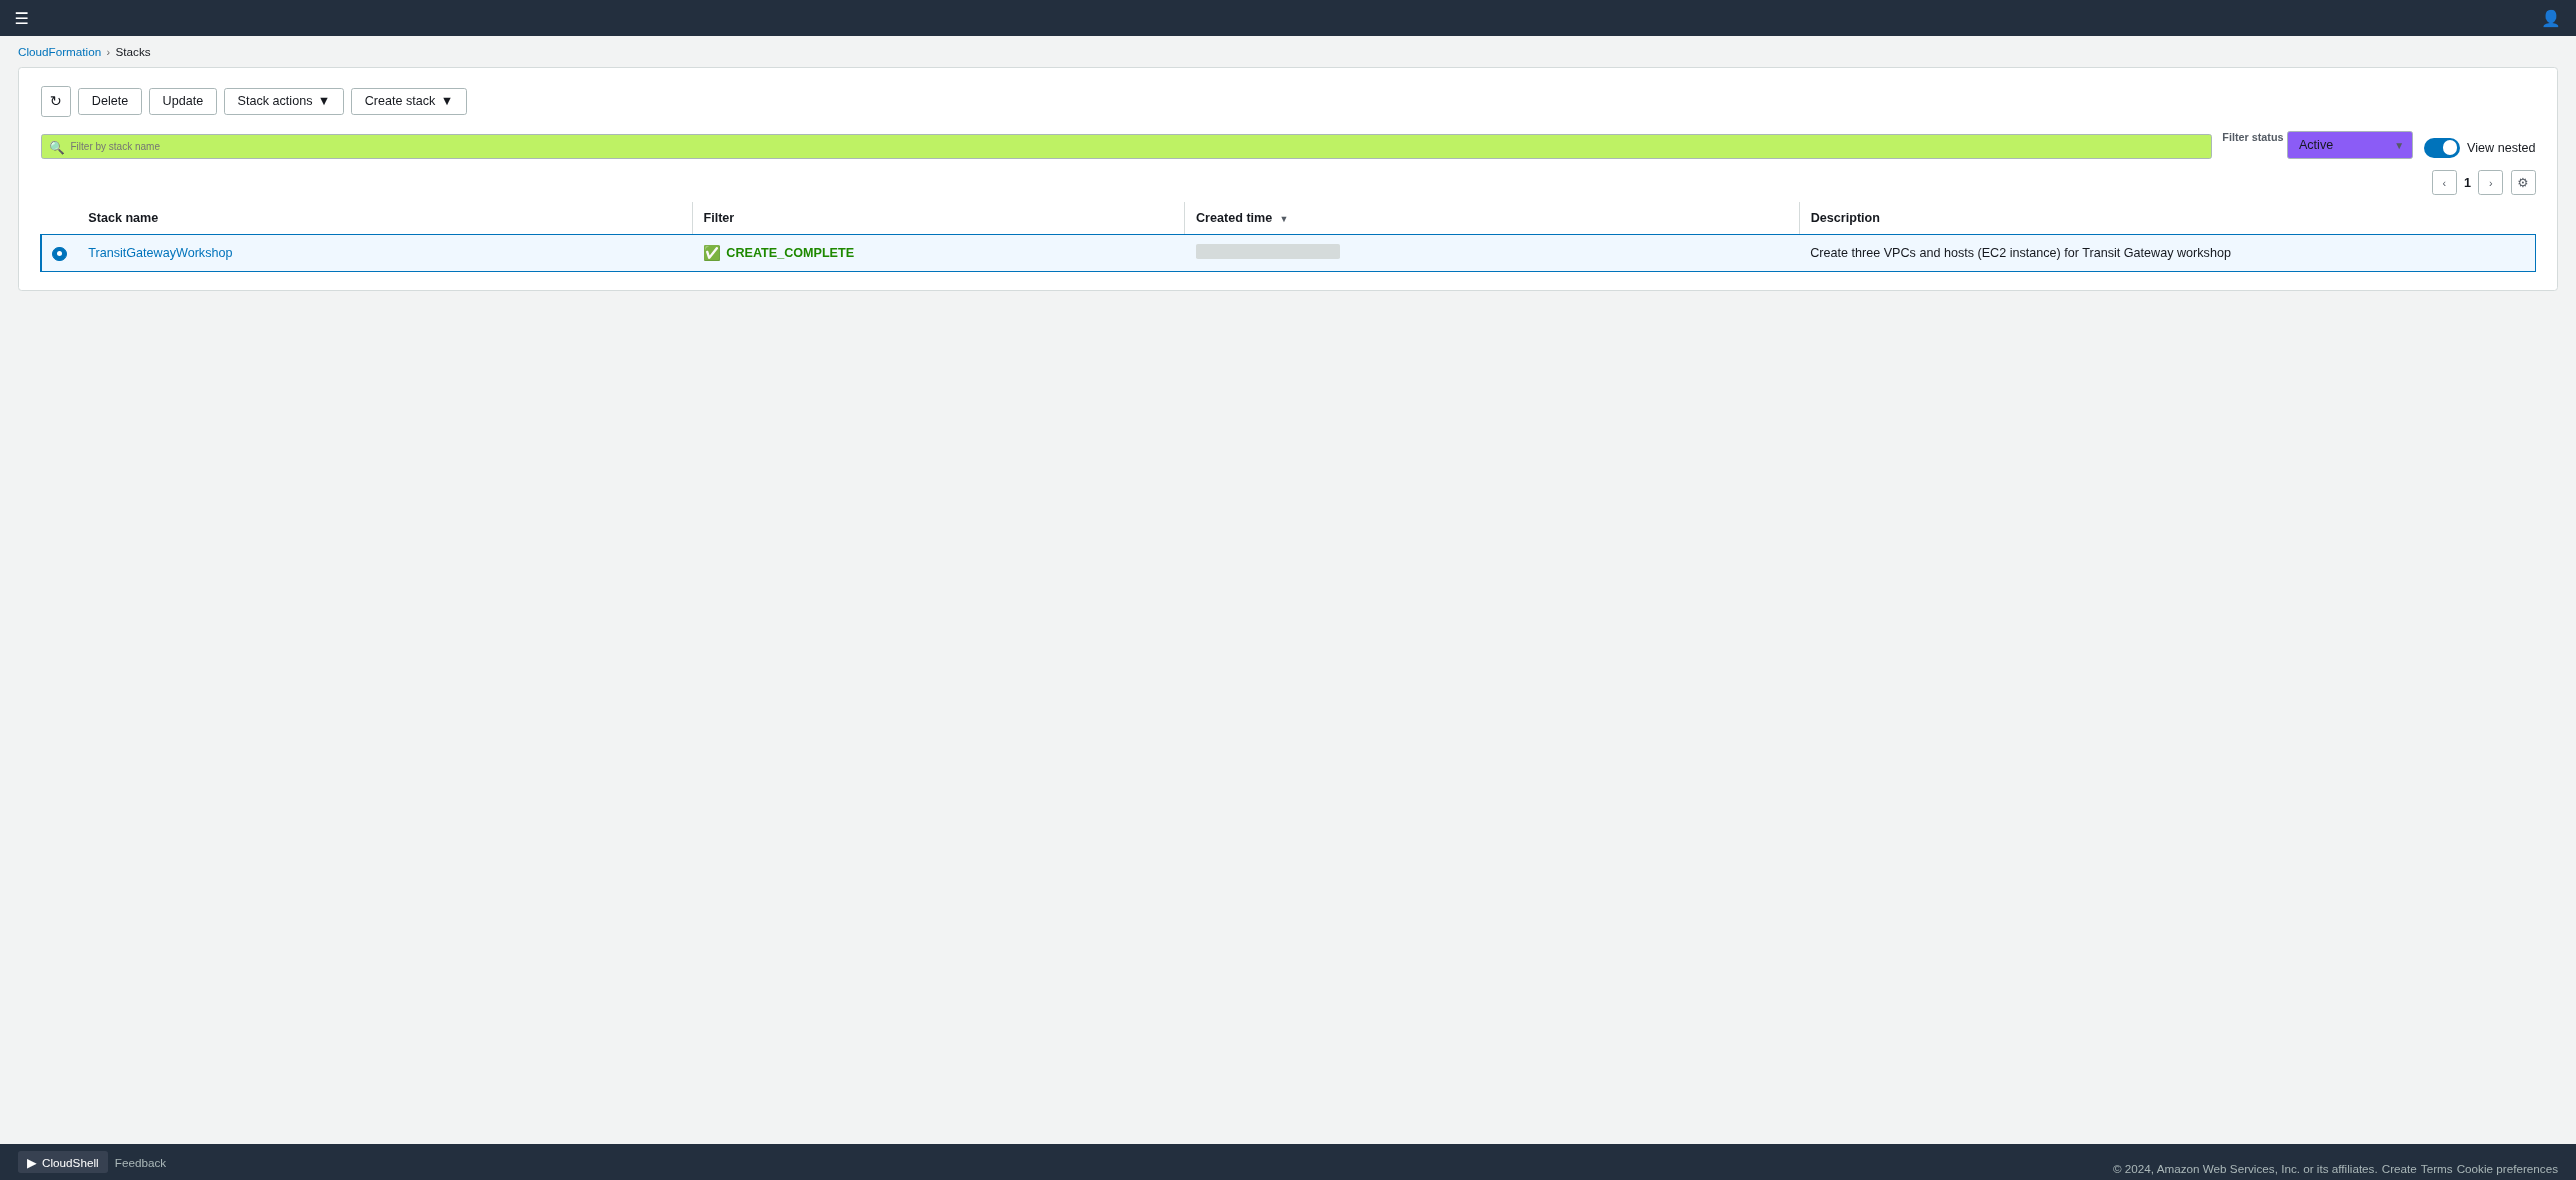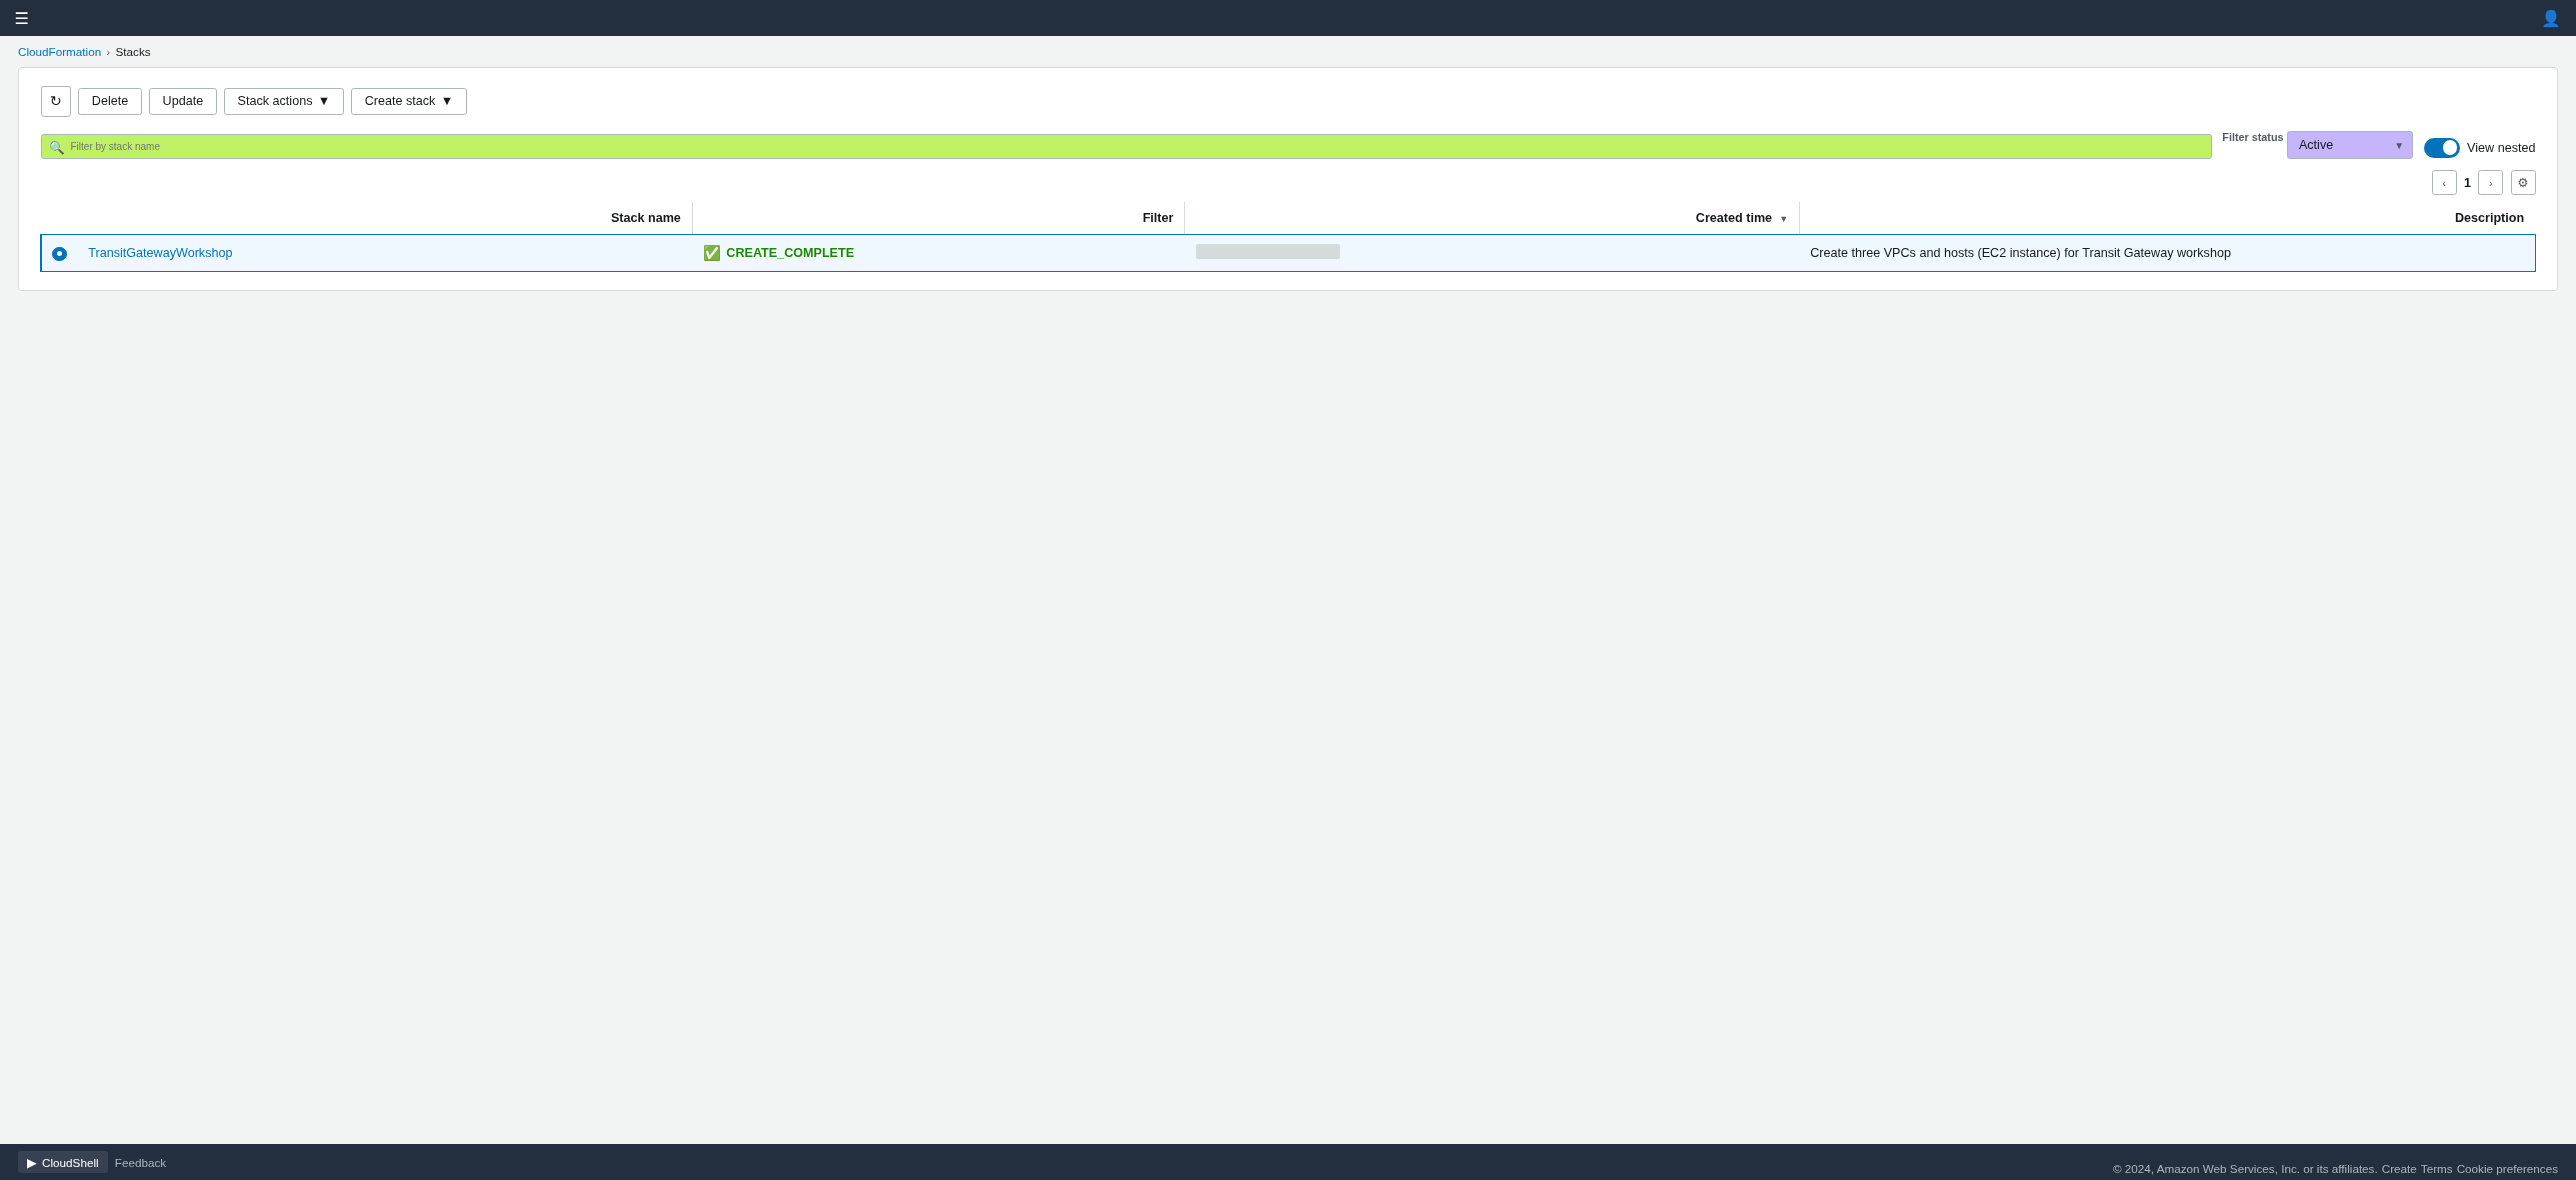--- a/index.html
+++ b/index.html
@@ -162,21 +162,21 @@
       background: #bef264;
       outline: none;
     }
 
     .status-select-wrapper {
       position: relative;
     }
     .status-select {
       appearance: none;
       border: 0.9px solid #aab7b8;
-      background: #c4b5fd;
+      background: #8b5cf6;
       padding: 6.3px 29px 6.3px 10.8px;
       border-radius: 2.7px;
       font-size: 12.6px;
       color: #16191f;
       cursor: pointer;
       min-width: 126px;
       outline: none;
     }
     .select-chevron {
       position: absolute;
@@ -267,21 +267,21 @@
 
     
     .stacks-table {
       width: 100%;
       border-collapse: collapse;
     }
     .stacks-table thead tr {
       border-bottom: 1.8px solid #d5dbdb;
     }
     .stacks-table th {
-      text-align: right;
+      text-align: left;
       padding: 9px 10.8px;
       font-weight: 700;
       font-size: 12.6px;
       color: #16191f;
       white-space: nowrap;
     }
     .stacks-table th.sortable {
       cursor: pointer;
     }
     .sort-icon {

